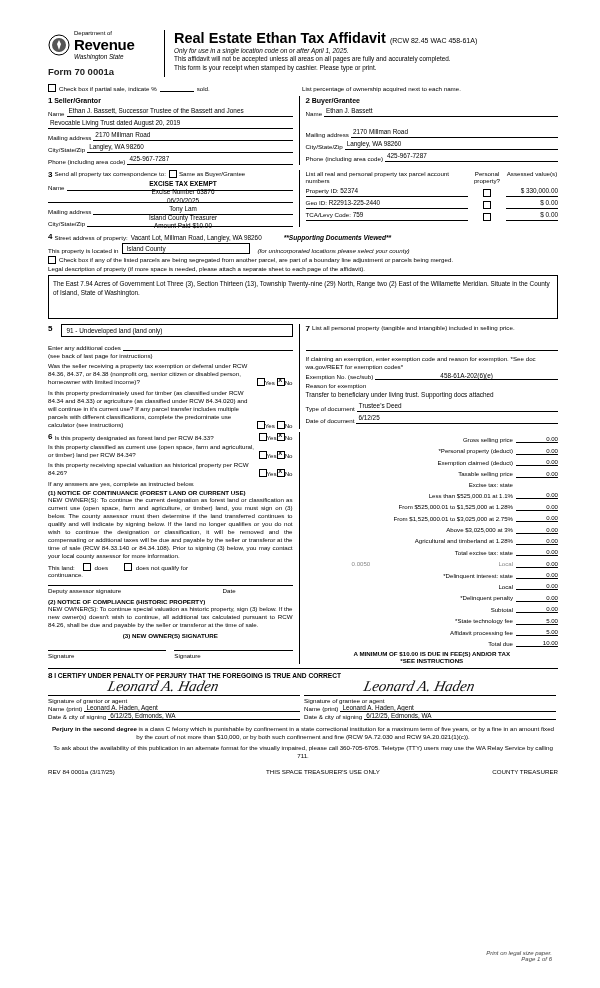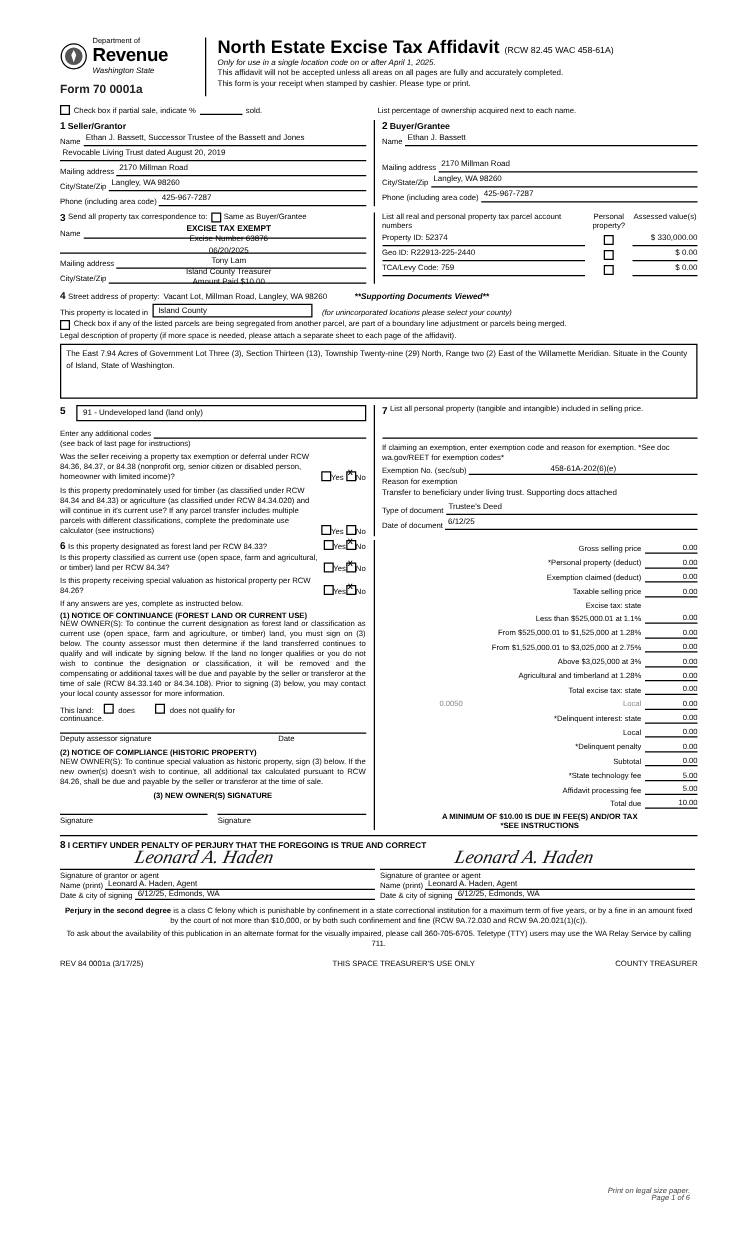--- a/index.html
+++ b/index.html
@@ -58,21 +58,21 @@
           <div style="margin-left:4px;">
             <div class="dep">Department of</div>
             <div class="rev">Revenue</div>
             <div class="wash">Washington State</div>
           </div>
         </div>
         <div class="form">Form 70 0001a</div>
       </div>
       <div class="htxt">
         <div class="htitle">
-          <span>North Estate Excise Tax Affidavit</span>
+          <span>Real Estate Ethan Tax Affidavit</span>
           <span class="rcw">(RCW 82.45 WAC 458-61A)</span>
         </div>
         <div class="hsub">
           <div class="it">Only for use in a single location code on or after April 1, 2025.</div>
           <div>This affidavit will not be accepted unless all areas on all pages are fully and accurately completed.</div>
           <div>This form is your receipt when stamped by cashier. Please type or print.</div>
         </div>
       </div>
     </div>
 

